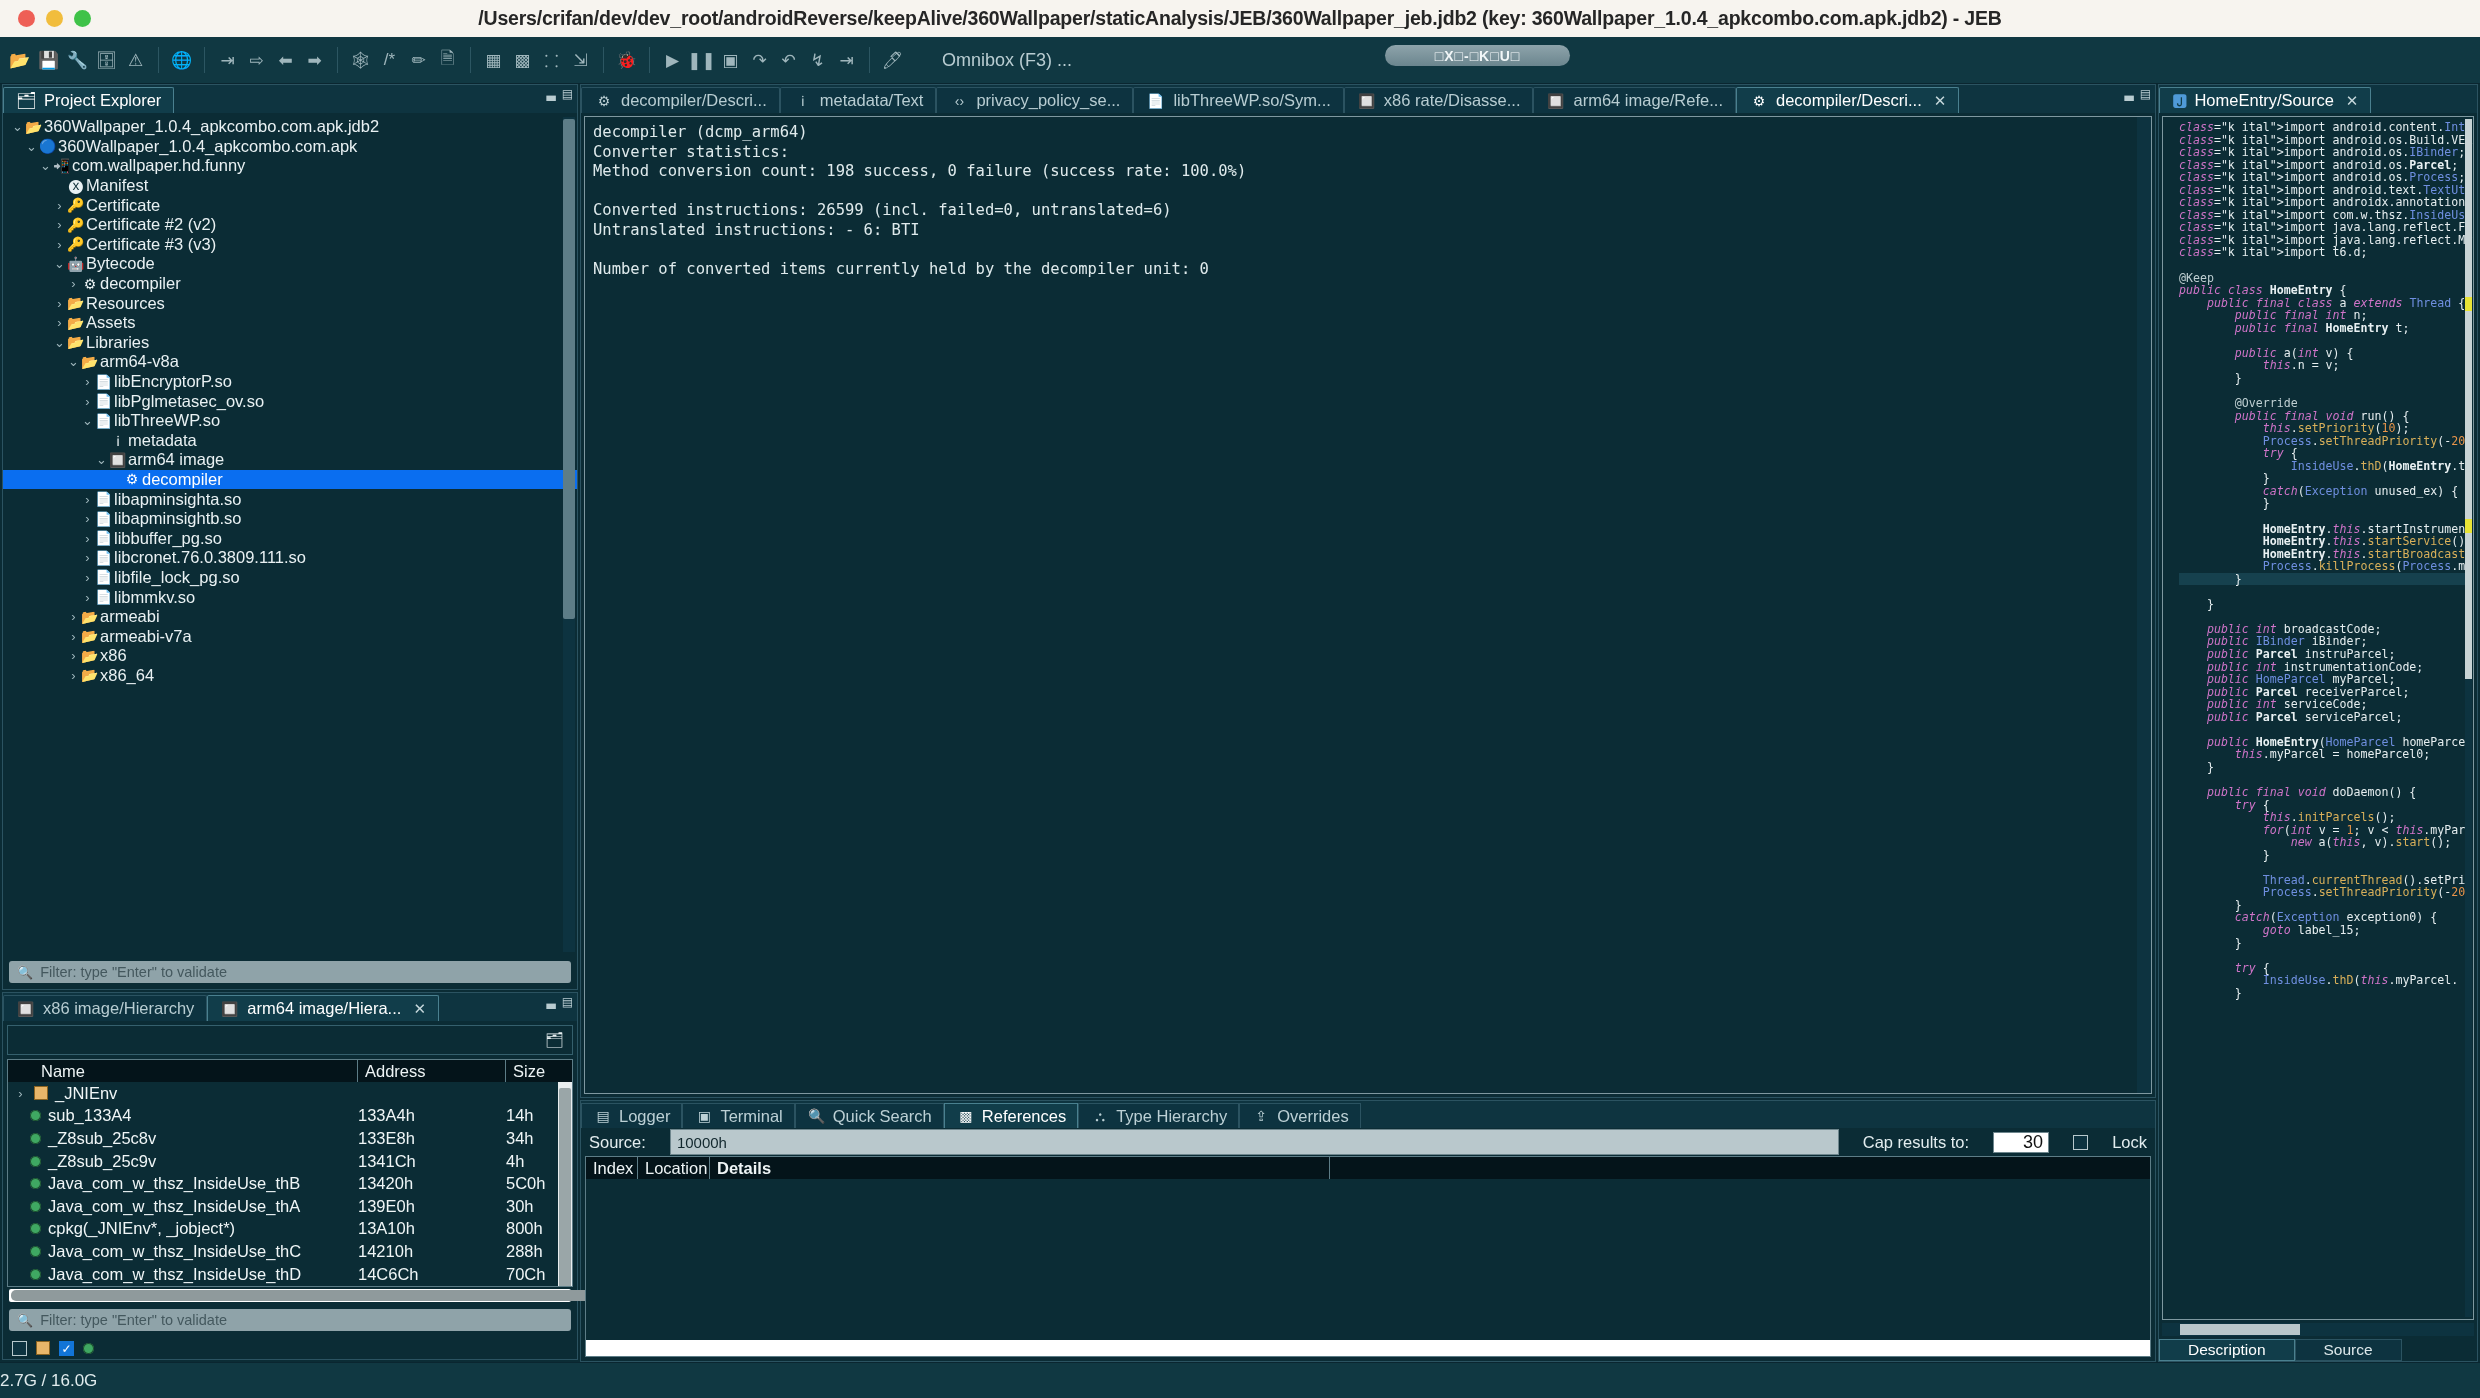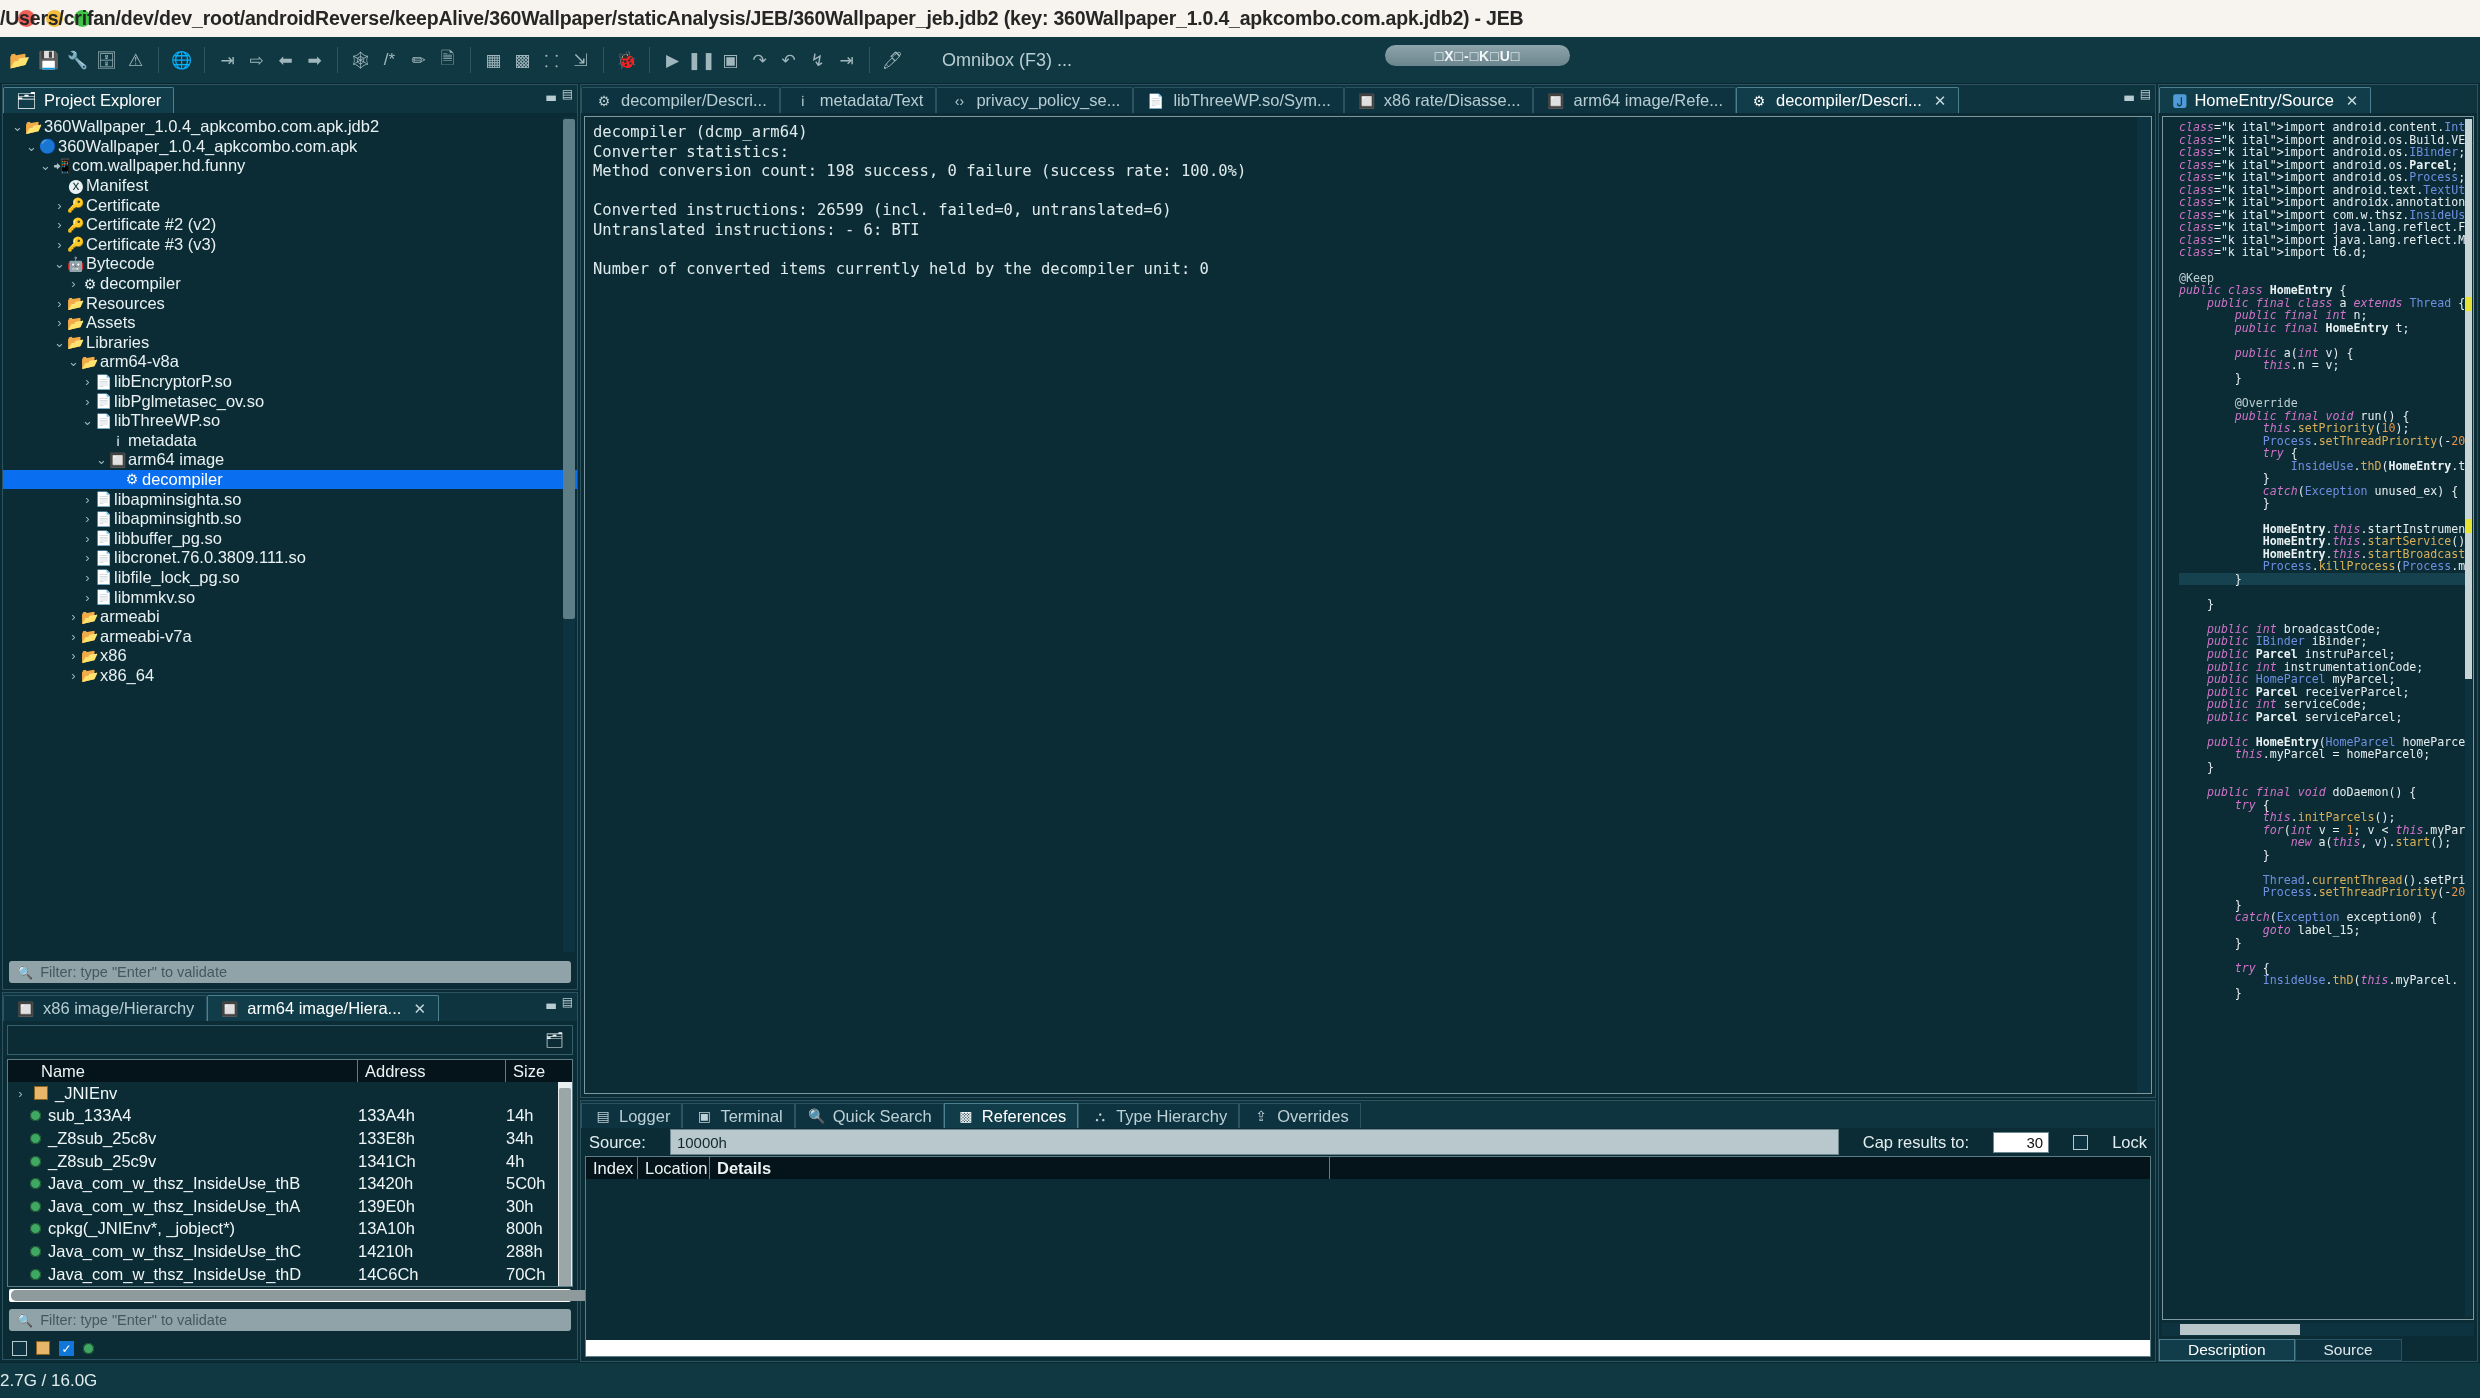--- a/index.html
+++ b/index.html
@@ -4,21 +4,21 @@
 <style>
   * { box-sizing: border-box; margin:0; padding:0; }
   html,body { width:2480px; height:1398px; overflow:hidden; background:#0b2c35; }
   body { font-family:"Liberation Sans", sans-serif; font-size:19px; color:#e6eef0; }
 
   
   .titlebar{ height:37px; background:#f7f4ef; display:flex; align-items:center; position:relative; }
   .traffic{ display:flex; gap:11px; padding-left:18px; }
   .dot{ width:17px; height:17px; border-radius:50%; }
   .dot.red{background:#ee5f56;} .dot.yel{background:#f1bd3d;} .dot.grn{background:#3fc248;}
-  .wtitle{ position:absolute; left:0; right:0; text-align:left; color:#262626; font-size:19.5px; font-weight:bold; letter-spacing:-.2px;}
+  .wtitle{ position:absolute; left:0; right:0; text-align:center; color:#262626; font-size:19.5px; font-weight:bold; letter-spacing:-.2px;}
 
   
   .toolbar{ height:47px; background:#103842; display:flex; align-items:center; padding:0 6px; gap:2px;
             border-bottom:1px solid #0a2630; position:relative;}
   .tb{ width:27px; height:30px; display:flex; align-items:center; justify-content:center; font-size:17px; color:#9fb6bc; cursor:default;}
   .tbsep{ width:1px; height:26px; background:#2c5662; margin:0 7px;}
   .omnibox{ color:#b9cdd2; font-size:18px; margin-left:34px;}
   .searchpill{ position:absolute; left:1385px; top:8px; width:185px; height:21px; border-radius:11px;
      background:linear-gradient(#8ea4ab,#6b858e); display:flex; align-items:center; justify-content:center;
      font-size:14px; color:#f2f7f8; letter-spacing:1px; font-weight:bold;}
@@ -80,21 +80,21 @@
 
   
   .bottom{ height:262px; display:flex; flex-direction:column; margin:2px 2px 0 2px; border:1px solid #2b5361;}
   .btabs{ display:flex; align-items:flex-end; height:27px; background:#0e3440;}
   .btab{ display:flex; align-items:center; gap:6px; height:25px; padding:0 11px; font-size:16.5px; color:#bcd0d5;
          border:1px solid #2b5361; border-bottom:none; background:#0d3340; white-space:nowrap;}
   .btab.sel{ background:#113d4a; color:#fff; border-color:#4a808f;}
   .srcrow{ height:28px; display:flex; align-items:center; gap:24px; padding:0 8px; font-size:16.5px; color:#e3edef;}
   .srcinput{ flex:1; height:21px; background:#b9c8cc; border:1px solid #6e868d; color:#12282e; font-size:15px;
              display:flex; align-items:center; padding:12px 6px;}
-  .capinput{ width:56px; height:21px; background:#ffffff; color:#111; font-size:15px; display:flex; align-items:center;
+  .capinput{ width:56px; height:21px; background:#ffffff; color:#111; font-size:18px; display:flex; align-items:center;
              justify-content:flex-end; padding-right:5px; border:1px solid #6e868d;}
   .reftable{ flex:1; margin:0 4px 4px 4px; background:#0b2c35; border:1px solid #5d7d87; position:relative;}
   .rhead{ display:flex; height:22px; background:#04141a; font-size:16.5px; align-items:center; color:#eef4f5;}
   .rh{ border-right:1px solid #5d7d87; height:22px; line-height:22px; padding-left:7px;}
   .rbottom{ position:absolute; left:0; right:0; bottom:0; height:16px; background:#ffffff;}
 
   
   .src-wrap{ flex:1; display:flex; flex-direction:column; margin:0 2px 0 0; border:1px solid #2b5361;}
   .srccode{ flex:1; margin:3px; background:#0b2c35; border:1px solid #7e98a0; overflow:hidden; position:relative;
             font-family:"DejaVu Sans Mono", monospace; font-size:11.6px; line-height:12.55px; padding:4px 2px 4px 16px;}

